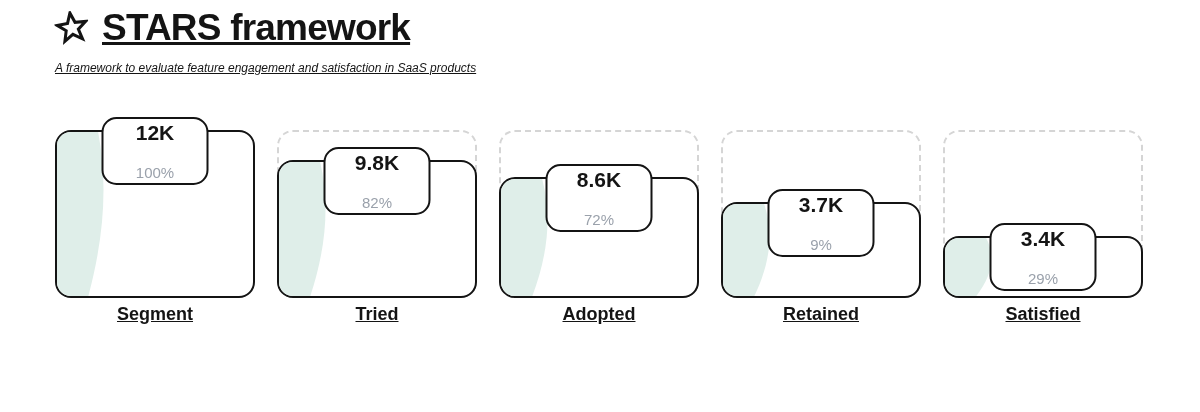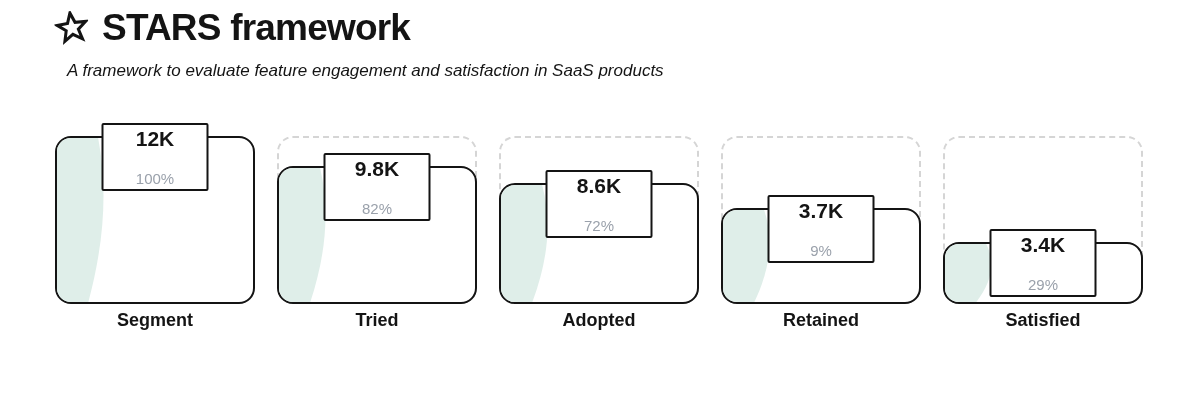--- a/index.html
+++ b/index.html
@@ -10,31 +10,31 @@
   }
   *{box-sizing:border-box;}
   html,body{margin:0;padding:0;}
   body{
     width:1200px;height:412px;
     background:#ffffff;
     overflow:hidden;
     font-family:"Liberation Sans","DejaVu Sans",sans-serif;
     color:var(--ink);
   }
-  .page{padding:8px 57px 0 55px;}
+  .page{padding:8px 57px 0 55px;text-decoration:underline;}
 
   
   .title-row{display:flex;align-items:center;gap:13px;}
   .star-icon{flex:0 0 auto;transform:rotate(-8deg);display:block;}
   .page-title{
     margin:0;font-size:37px;font-weight:800;letter-spacing:-0.8px;
     color:var(--ink);line-height:1.1;
   }
   .subtitle{
-    margin:12px 0 0 12px;font-style:italic;font-size:17px;line-height:1.2;
+    margin:12px 0 0 0;font-style:italic;font-size:12px;line-height:1.2;
     color:var(--ink);
   }
 
   
   .funnel{display:flex;gap:22px;margin-top:42px;}
   .stage-col{width:200px;flex:0 0 auto;}
   .box-area{position:relative;height:181px;}
   .ghost{
     position:absolute;left:0;right:0;bottom:0;height:168px;
     border:2px dashed var(--ghost);border-radius:16px;
@@ -42,21 +42,21 @@
   .box{
     position:absolute;left:0;right:0;bottom:0;height:168px;
     background:#ffffff;border:2.5px solid var(--ink);border-radius:16px;
     overflow:hidden;
   }
   .swoosh{position:absolute;top:0;left:0;width:100%;height:100%;display:block;}
   .swoosh path{fill:var(--mint);}
   .badge{
     position:absolute;top:0;left:50%;transform:translateX(-50%);
     width:107px;height:68px;background:#ffffff;
-    border:2.5px solid var(--ink);border-radius:2px;
+    border:2.5px solid var(--ink);border-radius:15px;
     display:flex;flex-direction:column;align-items:center;justify-content:center;
     gap:18px;z-index:3;
   }
   .badge .value{font-size:21px;font-weight:700;color:var(--ink);line-height:1.15;}
   .badge .pct{font-size:15px;color:var(--muted);line-height:1.15;}
   .stage-label{
     margin-top:6px;text-align:center;
     font-size:18px;font-weight:700;color:var(--ink);
   }
 </style>

